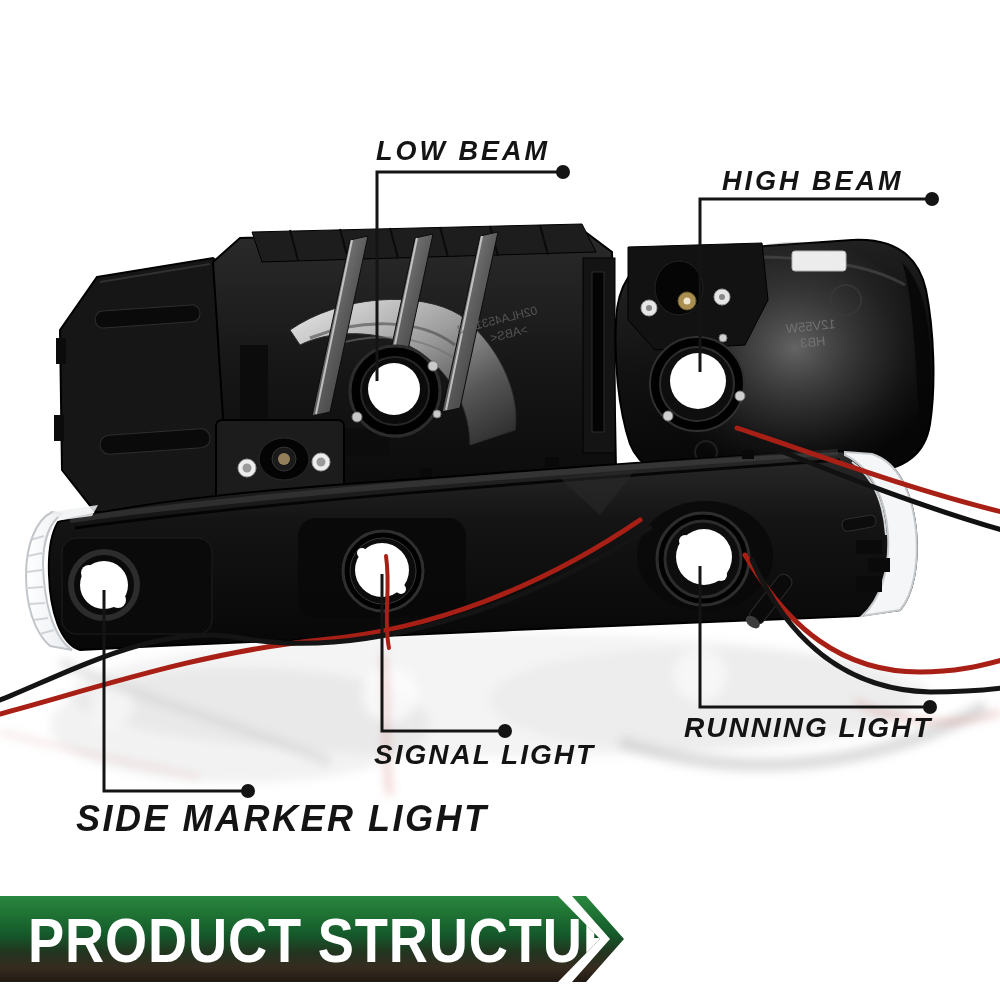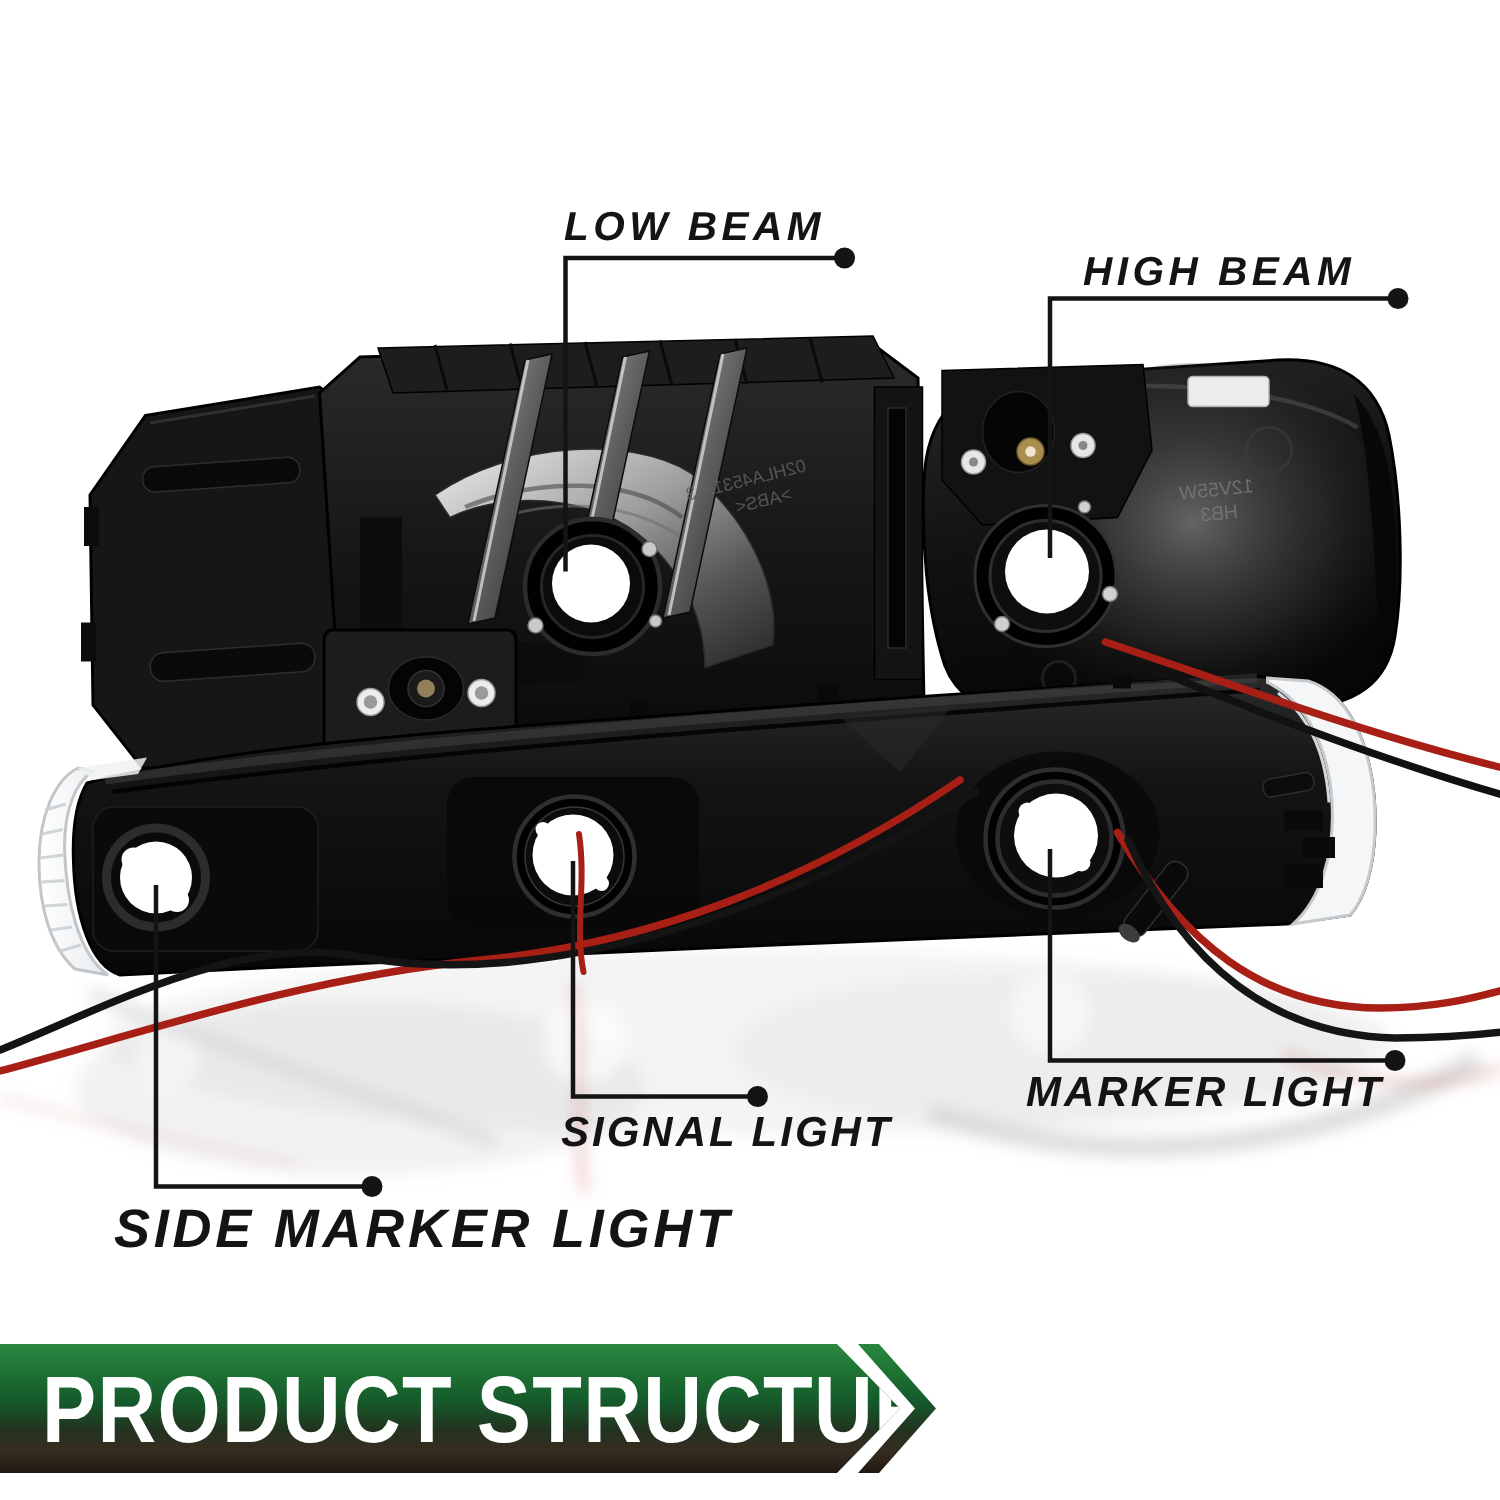--- a/index.html
+++ b/index.html
@@ -280,21 +280,21 @@
     <circle cx="932" cy="199" r="7"></circle>
     <circle cx="505" cy="731" r="7"></circle>
     <circle cx="930" cy="707" r="7"></circle>
     <circle cx="248" cy="791" r="7"></circle>
   </g>
 </svg>
 
 <div class="callout callout-low">LOW BEAM</div>
 <div class="callout callout-high">HIGH BEAM</div>
 <div class="callout callout-signal">SIGNAL LIGHT</div>
-<div class="callout callout-running">MARKER LIGHT</div>
+<div class="callout callout-running">RUNNING LIGHT</div>
 <div class="callout callout-side">SIDE MARKER LIGHT</div>
 
 <div class="banner-main">
   <span class="banner-text">PRODUCT STRUCTURE</span>
 </div>
 <div class="banner-chevron"></div>
 
 </div>
 
 </body></html>

